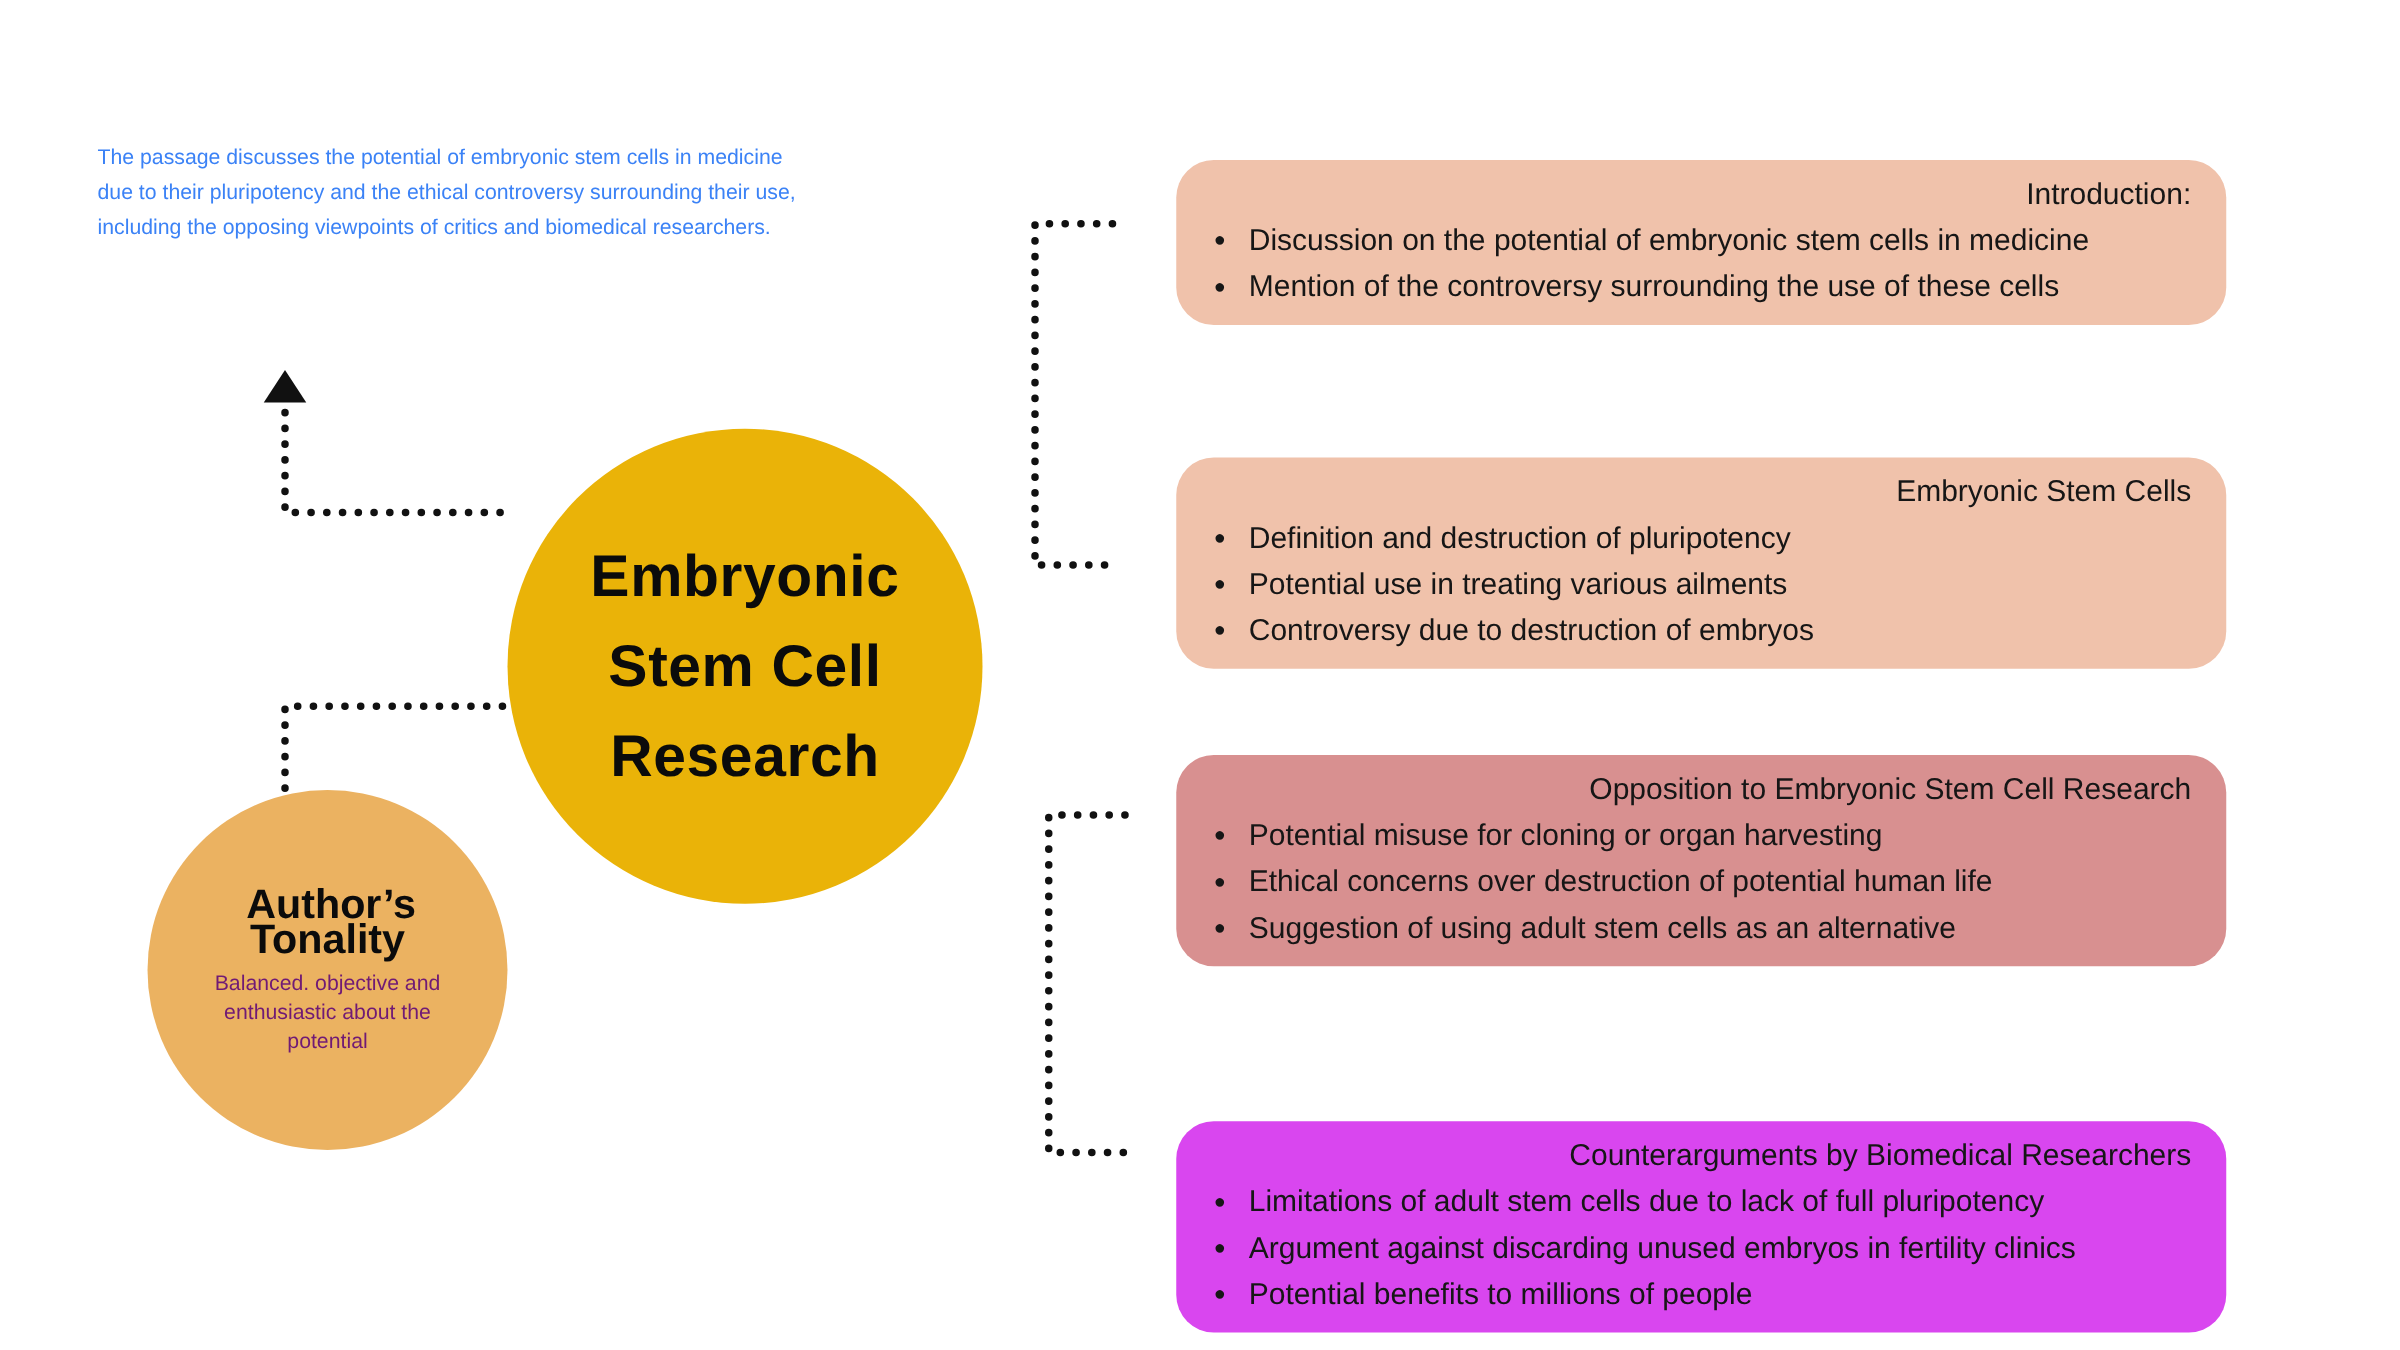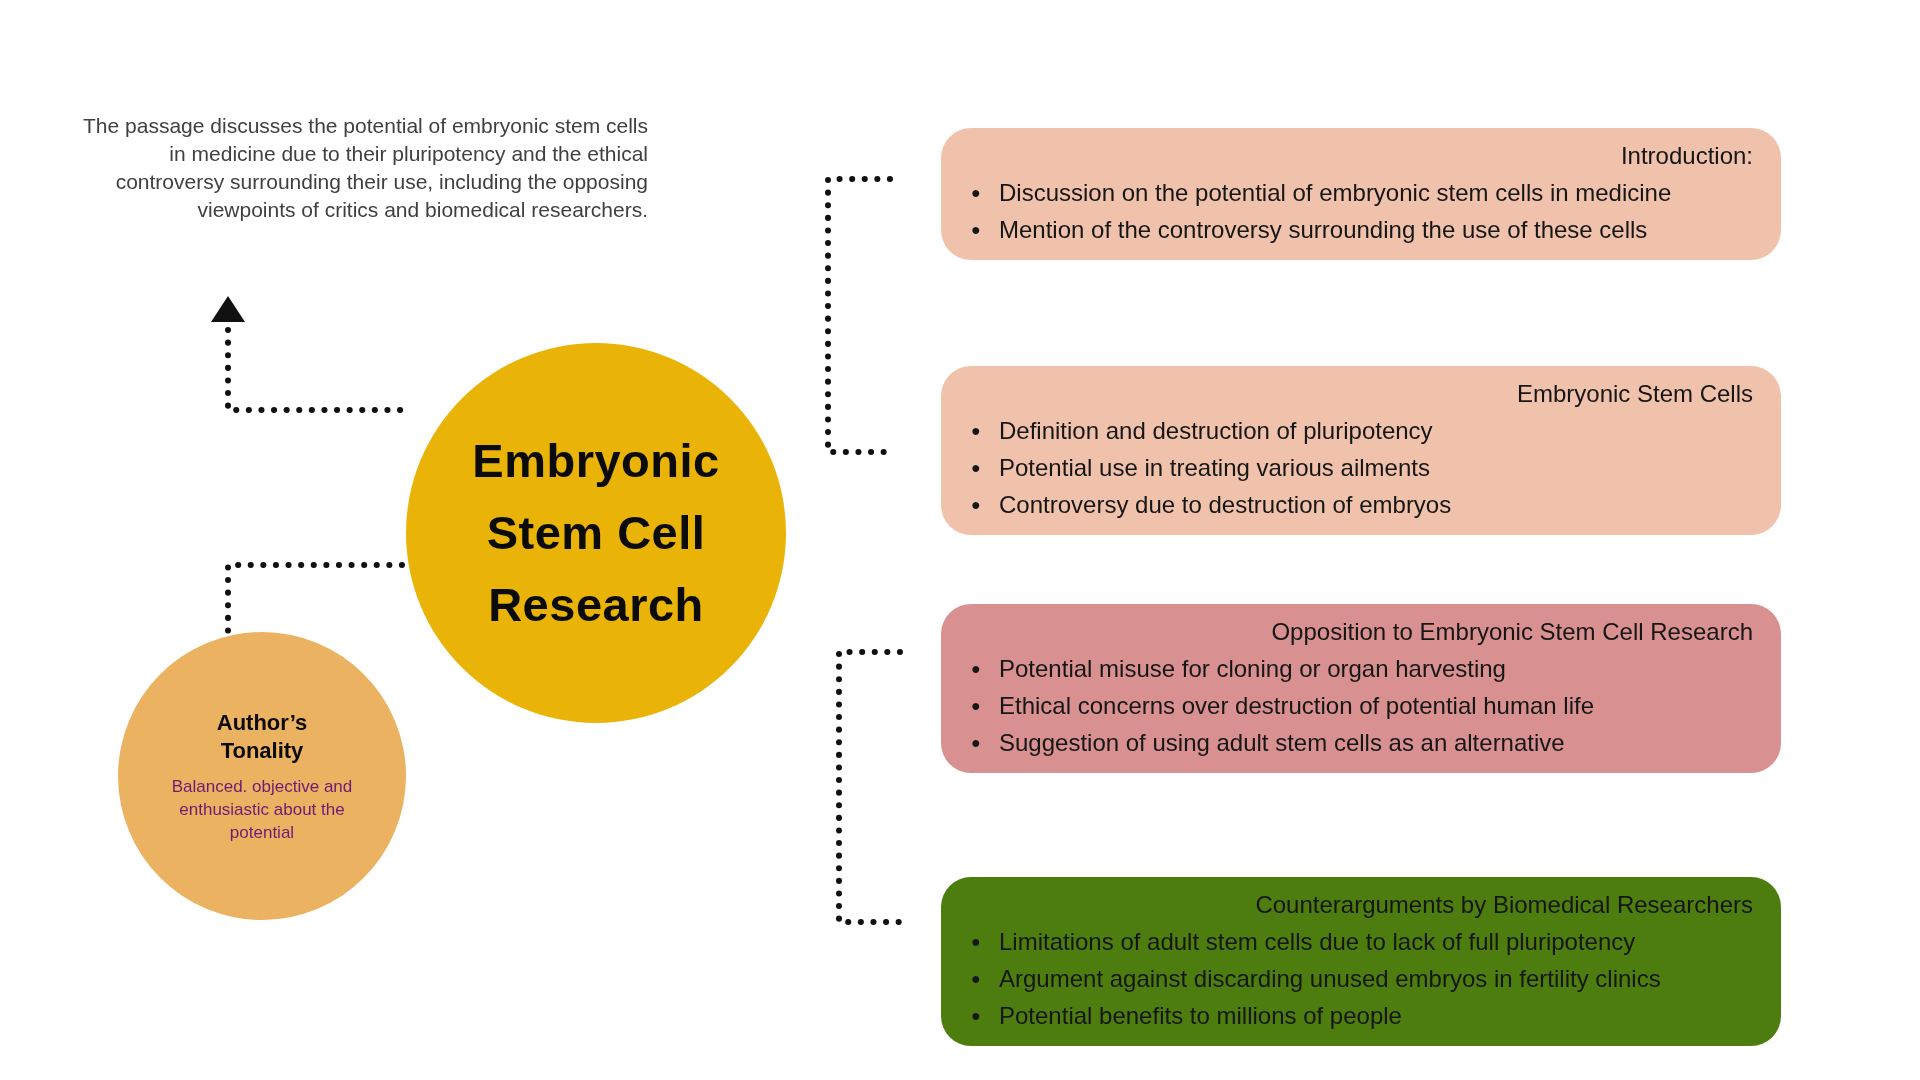--- a/index.html
+++ b/index.html
@@ -12,24 +12,24 @@
     height: 1080px;
     background: #ffffff;
     overflow: hidden;
   }
 
   .summary {
     position: absolute;
     left: 78px;
     top: 112px;
     width: 570px;
-    text-align: right;
-    font-size: 21px;
+    text-align: left;
+    font-size: 17px;
     line-height: 28px;
-    color: #404040;
+    color: #3b82f6;
   }
 
   .connector-svg {
     position: absolute;
     left: 0; top: 0;
     width: 1920px;
     height: 1080px;
     pointer-events: none;
   }
 
@@ -59,21 +59,21 @@
   }
 
   .tonality-node {
     left: 118px;
     top: 632px;
     width: 288px;
     height: 288px;
   }
   .tonality-node .title {
     width: 130px;
-    font-size: 22px;
+    font-size: 33px;
     font-weight: bold;
     line-height: 28px;
     color: #0b0b0b;
     margin-bottom: 10px;
   }
   .tonality-node .body {
     width: 225px;
     font-size: 17px;
     line-height: 23px;
     color: #701a75;
@@ -166,21 +166,21 @@
 
   <div class="branch-box box-2" style="background: rgb(216, 144, 144);">
     <div class="branch-title">Opposition to Embryonic Stem Cell Research</div>
     <ul>
         <li>Potential misuse for cloning or organ harvesting</li>
         <li>Ethical concerns over destruction of potential human life</li>
         <li>Suggestion of using adult stem cells as an alternative</li>
       </ul>
   </div>
 
-  <div class="branch-box box-3" style="background: #4d7c0f;">
+  <div class="branch-box box-3" style="background: #d946ef; margin-top: 20px;">
     <div class="branch-title">Counterarguments by Biomedical Researchers</div>
     <ul>
         <li>Limitations of adult stem cells due to lack of full pluripotency</li>
         <li>Argument against discarding unused embryos in fertility clinics</li>
         <li>Potential benefits to millions of people</li>
       </ul>
   </div>
 
 </div>
 

